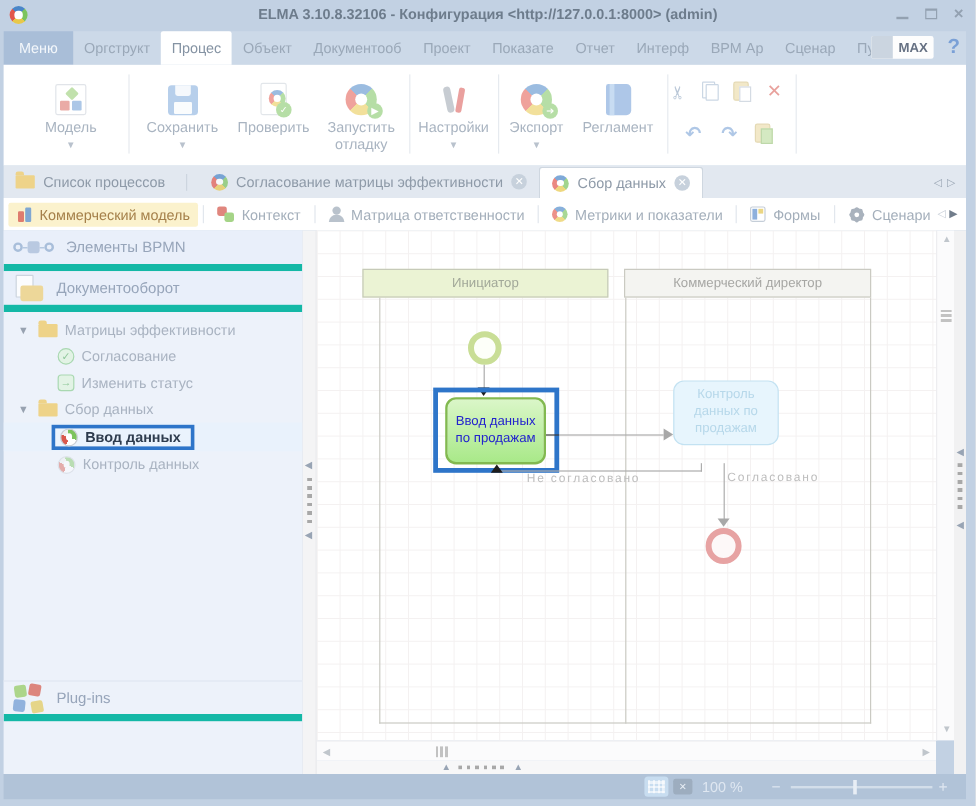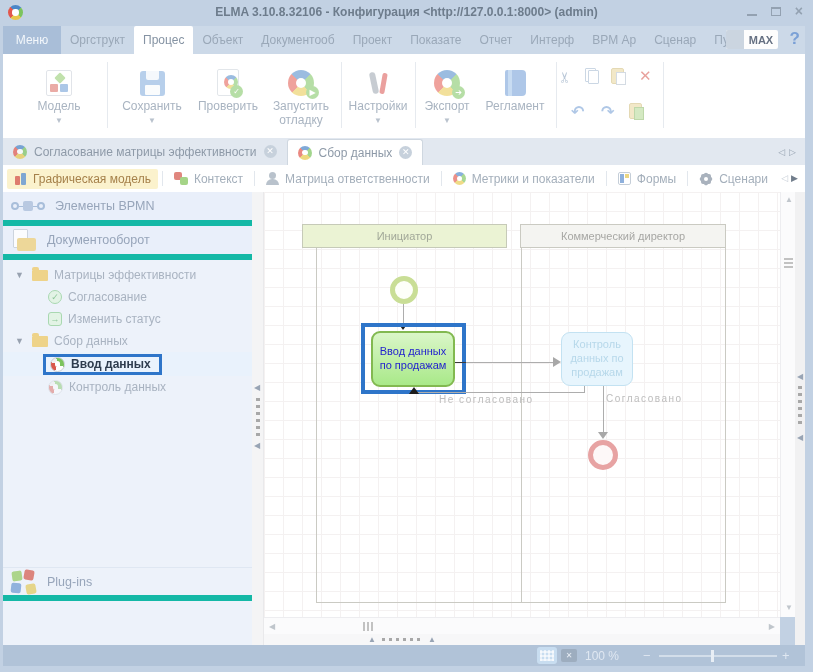--- a/index.html
+++ b/index.html
@@ -141,21 +141,21 @@
   .h1{left:38px;width:205px;background:#ebf3d4;border:1px solid #c6cab8;color:#a2a899}
   .h2{left:256px;width:206px;background:#f4f4f1;border:1px solid #cacac2;color:#a7a7a4}
   .poolbody{position:absolute;left:52px;top:56px;width:410px;height:355px;border:1px solid #cacac3;border-top:none}
   .lanediv{position:absolute;left:257px;top:56px;width:1px;height:355px;background:#cacac3}
   .evt{position:absolute;border-radius:50%}
   .evt.start{left:126px;top:84px;width:28px;height:28px;border:5px solid #c9de96;background:#fdfff9}
   .evt.end{left:324px;top:248px;width:30px;height:30px;border:5px solid #e7a3a3;background:#fdf8f8}
   .selrect{position:absolute;left:97px;top:131px;width:105px;height:71px;border:4px solid #2e75c9}
   .task{position:absolute;border-radius:9px;display:flex;align-items:center;justify-content:center;text-align:center;font-size:11px;line-height:1.25;padding:2px 4px}
   .task.green{left:107px;top:139px;width:84px;height:56px;background:linear-gradient(#daf6c8,#a9e989);border:2px solid #82b950;color:#2323cd}
-  .task.blue{left:297px;top:140px;width:72px;height:54px;background:#e7f5fd;border:1px solid #c3e2f2;color:#b7d8ea}
+  .task.blue{left:297px;top:125px;width:88px;height:54px;background:#e7f5fd;border:1px solid #c3e2f2;color:#b7d8ea}
   .hline,.vline{position:absolute;background:#adadad}
   .hline{height:1px}.vline{width:1px}
   .dark{background:#3a3a3a}
   .ah{position:absolute;width:0;height:0}
   .ah.right-gray{border-top:5px solid transparent;border-bottom:5px solid transparent;border-left:8px solid #a8a8a8}
   .ah.down-gray{border-left:5px solid transparent;border-right:5px solid transparent;border-top:7px solid #a8a8a8}
   .ah.down-black{border-left:5px solid transparent;border-right:5px solid transparent;border-top:7px solid #1d1d1d}
   .ah.up-black{border-left:5px solid transparent;border-right:5px solid transparent;border-bottom:7px solid #1d1d1d}
   .flowlbl{position:absolute;font-size:10px;color:#bdbdbd;letter-spacing:1.5px;white-space:nowrap}
 
@@ -311,36 +311,41 @@
           <span class="g-undo">↷</span>
         </span>
       <span class="eico" style="left:626px;top:49px">
           <span class="ic-paste green"></span>
         </span>
       <div class="tsep" style="left:660px"></div>
     </div>
 
     <div class="doctabs">
       <div class="dtab">
+        <span class="ifolder"></span>
+        <span>Список процессов</span>
+        <span class="sep-r"></span>
+      </div>
+      <div class="dtab">
         <span class="swirl" style="width:14px;height:14px;opacity:.7"></span>
         <span>Согласование матрицы эффективности</span>
         <span class="tclose">✕</span>
       </div>
       <div class="dtab active">
         <span class="swirl" style="width:14px;height:14px;opacity:.7"></span>
         <span>Сбор данных</span>
         <span class="tclose">✕</span>
       </div>
       <div class="dnav">◁▷</div>
     </div>
 
     <div class="viewtabs">
       <div class="vtab active">
         <span class="ic-gm"></span>
-        <span>Графическая модель</span>
+        <span>Коммерческий модель</span>
       </div>
       <div class="vsep"></div>
       <div class="vtab">
         <span class="ic-puz"></span>
         <span>Контекст</span>
       </div>
       <div class="vsep"></div>
       <div class="vtab">
         <span class="iperson"></span>
         <span>Матрица ответственности</span>

